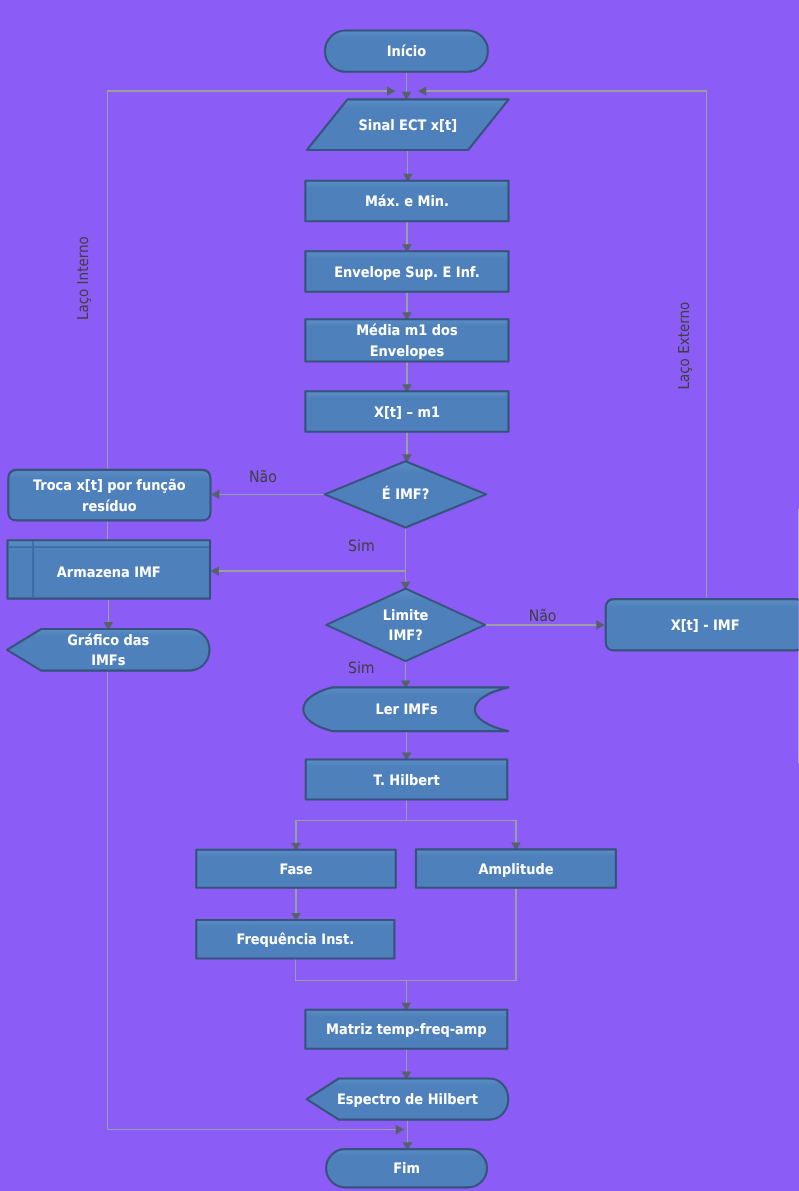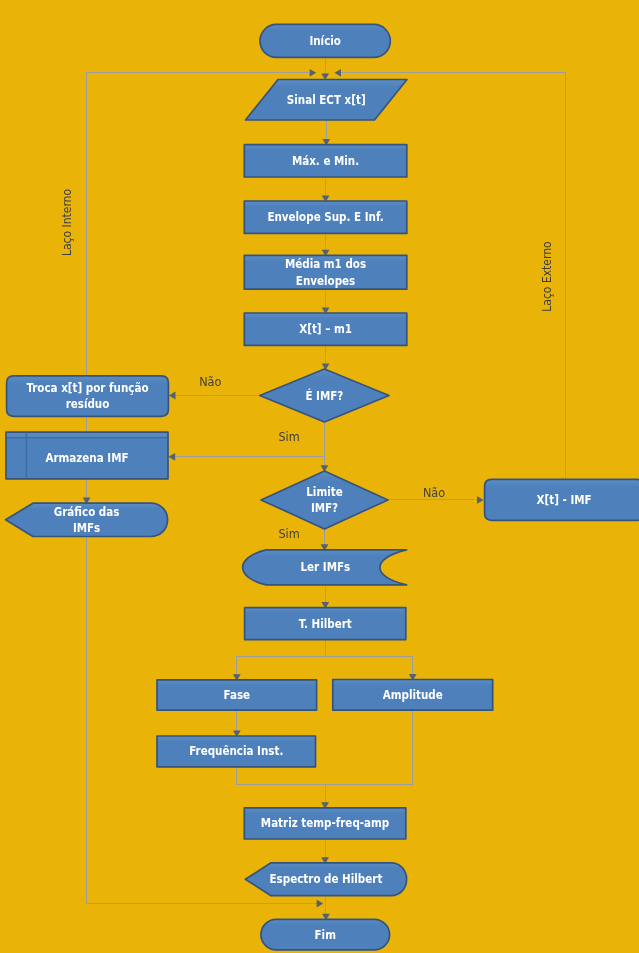--- a/index.html
+++ b/index.html
@@ -1,18 +1,18 @@
 <!DOCTYPE html>
 <html><head>
 <meta charset="utf-8">
 <title>Fluxograma HHT</title>
 <style>
   html,body{margin:0;padding:0;background:#ffffff;}
   body{width:639px;height:953px;overflow:hidden;font-family:"Liberation Sans",sans-serif;}
-  #stage{position:relative;width:639px;height:953px;background:#eab308;}
+  #stage{position:relative;width:639px;height:953px;background:#8b5cf6;}
   svg{display:block;}
   .nodelabel{fill:#ffffff;font-family:"DejaVu Sans",sans-serif;font-stretch:condensed;font-weight:bold;text-anchor:middle;}
   .edgelabel{fill:#3F3F3F;font-family:"DejaVu Sans",sans-serif;font-stretch:condensed;font-weight:normal;text-anchor:middle;}
   .looplabel{fill:#3F3F3F;font-family:"DejaVu Sans",sans-serif;font-stretch:condensed;font-weight:normal;text-anchor:middle;}
 </style>
 </head>
 <body>
 
 <div id="stage">
   <svg id="chart" width="639" height="953" viewBox="0 0 639 953">

